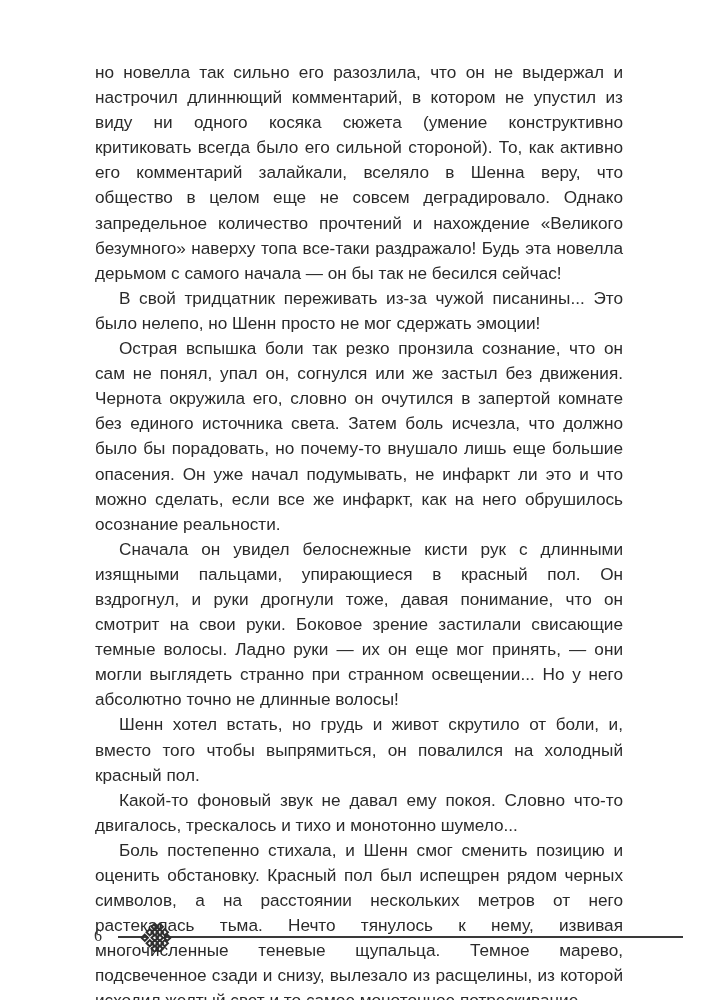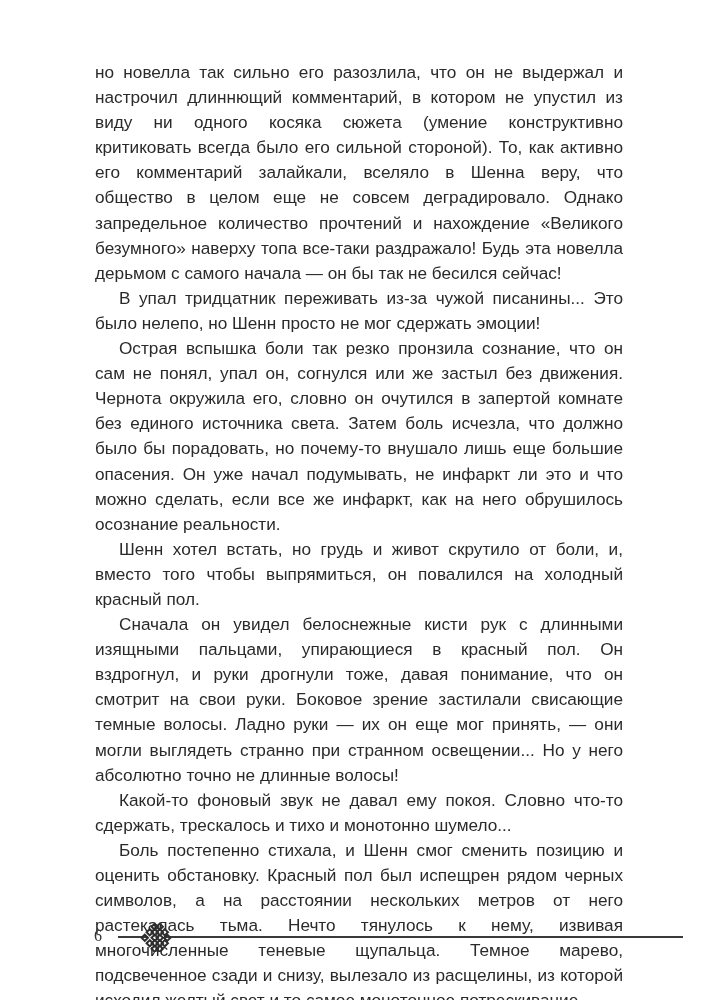--- a/index.html
+++ b/index.html
@@ -21,25 +21,25 @@
     position: absolute; left: 118px; top: 16px; width: 565px; height: 2px;
     background: #3a3a3a;
   }
   .knot { position: absolute; left: 140px; top: 2px; width: 32px; height: 30px; }
 </style>
 </head>
 <body>
 
 <div class="page">
   <p>но новелла так сильно его разозлила, что он не выдержал и настрочил длинню­щий комментарий, в котором не упустил из виду ни одного косяка сюжета (умение конструктивно критиковать всегда было его сильной стороной). То, как активно его комментарий залайкали, вселяло в Шенна веру, что общество в целом еще не совсем деградировало. Однако запредельное количество прочтений и нахождение «Великого безумного» наверху топа все-таки раздражало! Будь эта новелла дерьмом с самого начала — он бы так не бесился сейчас!</p>
-  <p class="indent">В упал тридцатник переживать из-за чужой писанины... Это было нелепо, но Шенн просто не мог сдержать эмоции!</p>
+  <p class="indent">В свой тридцатник переживать из-за чужой писанины... Это было нелепо, но Шенн просто не мог сдержать эмоции!</p>
   <p class="indent">Острая вспышка боли так резко пронзила сознание, что он сам не понял, упал он, согнулся или же застыл без движения. Чернота окружила его, словно он очутился в запертой комнате без единого источника света. Затем боль исчезла, что должно было бы порадовать, но почему-то внушало лишь еще большие опасения. Он уже начал подумывать, не инфаркт ли это и что можно сделать, если все же инфаркт, как на него обрушилось осознание реальности.</p>
+  <p class="indent">Сначала он увидел белоснежные кисти рук с длинными изящными пальцами, упирающиеся в красный пол. Он вздрогнул, и руки дрогнули тоже, давая понимание, что он смотрит на свои руки. Боковое зрение застилали свисающие темные волосы. Ладно руки — их он еще мог принять, — они могли выглядеть странно при странном освещении... Но у него абсолютно точно не длинные волосы!</p>
   <p class="indent">Шенн хотел встать, но грудь и живот скрутило от боли, и, вместо того чтобы выпрямиться, он повалился на холодный красный пол.</p>
-  <p class="indent">Сначала он увидел белоснежные кисти рук с длинными изящными пальцами, упирающиеся в красный пол. Он вздрогнул, и руки дрогнули тоже, давая понимание, что он смотрит на свои руки. Боковое зрение застилали свисающие темные волосы. Ладно руки — их он еще мог принять, — они могли выглядеть странно при странном освещении... Но у него абсолютно точно не длинные волосы!</p>
-  <p class="indent">Какой-то фоновый звук не давал ему покоя. Словно что-то сдержать, трескалось и тихо и монотонно шумело...</p>
+  <p class="indent">Какой-то фоновый звук не давал ему покоя. Словно что-то двигалось, трескалось и тихо и монотонно шумело...</p>
   <p class="indent">Боль постепенно стихала, и Шенн смог сменить позицию и оценить обстановку. Красный пол был испещрен рядом черных символов, а на расстоянии нескольких метров от него растекалась тьма. Нечто тянулось к нему, извивая многочисленные теневые щупальца. Темное марево, подсвеченное сзади и снизу, вылезало из расщелины, из которой исходил желтый свет и то самое монотонное потрескивание.</p>
 </div>
 
 <div class="footer">
   <span class="folio">6</span>
   <div class="rule"></div>
   <svg class="knot" viewBox="0 0 32 30">
     <rect x="8" y="9" width="16" height="12" fill="#ffffff"></rect>
     <g fill="none" stroke="#2e2e2e" stroke-width="2">
       <rect x="12.5" y="2.5" width="4.5" height="4.5" transform="rotate(45 14.75 4.75)"></rect>

